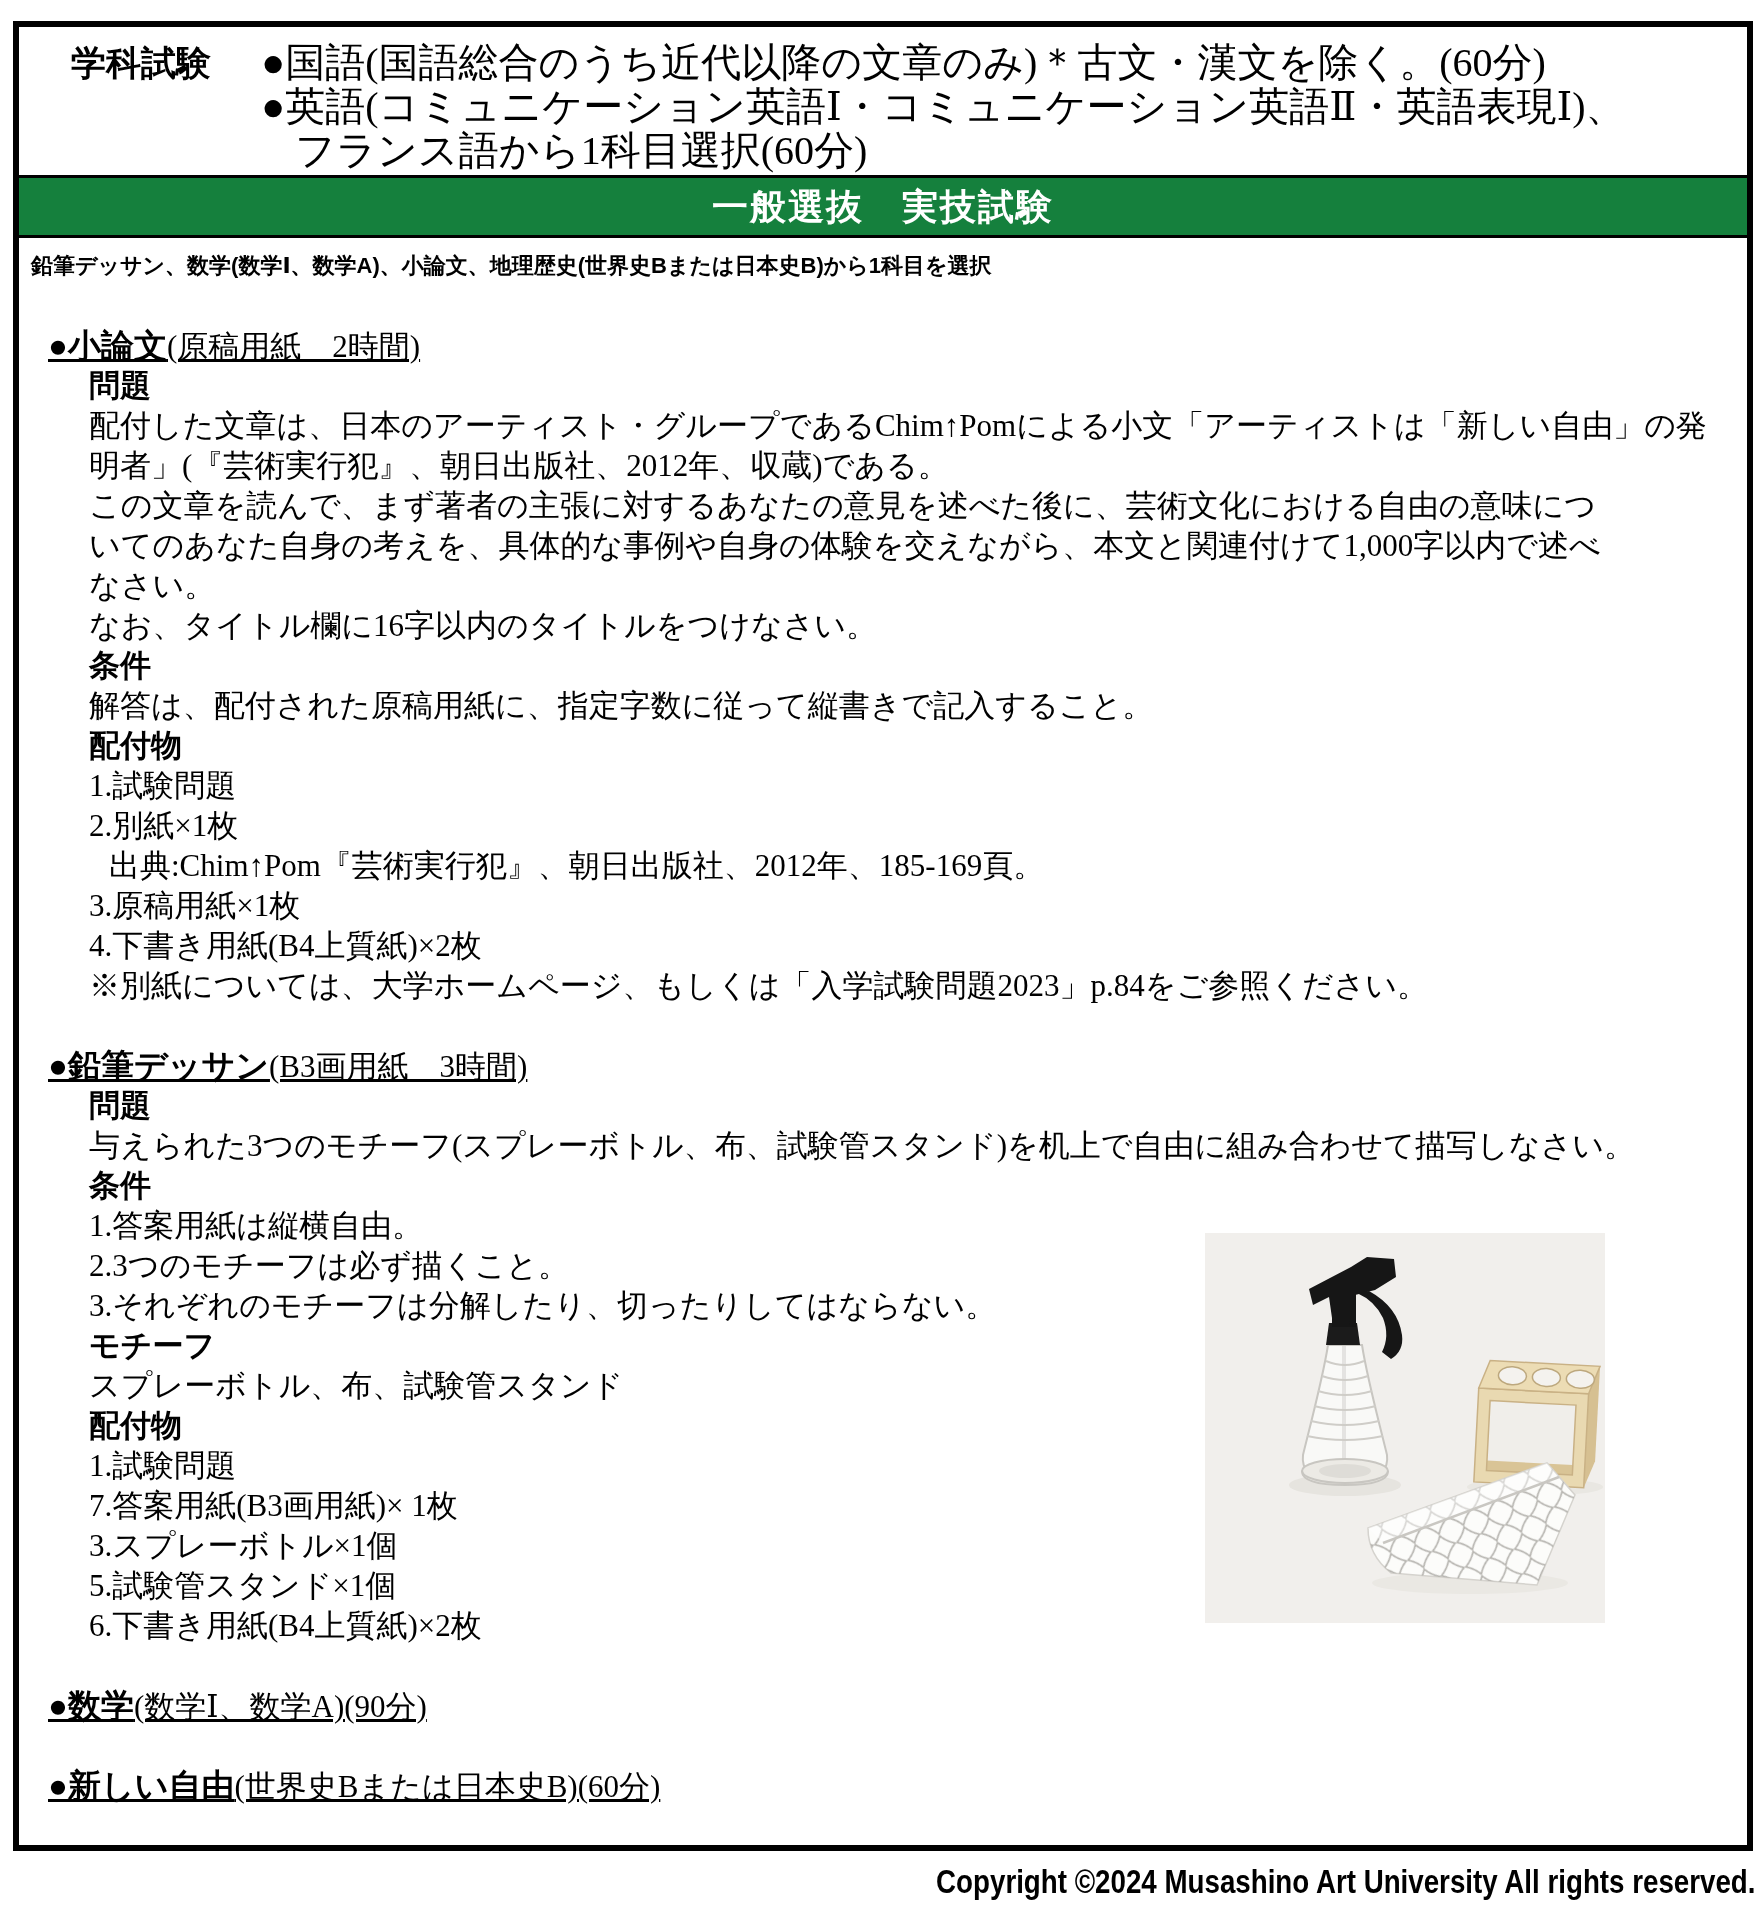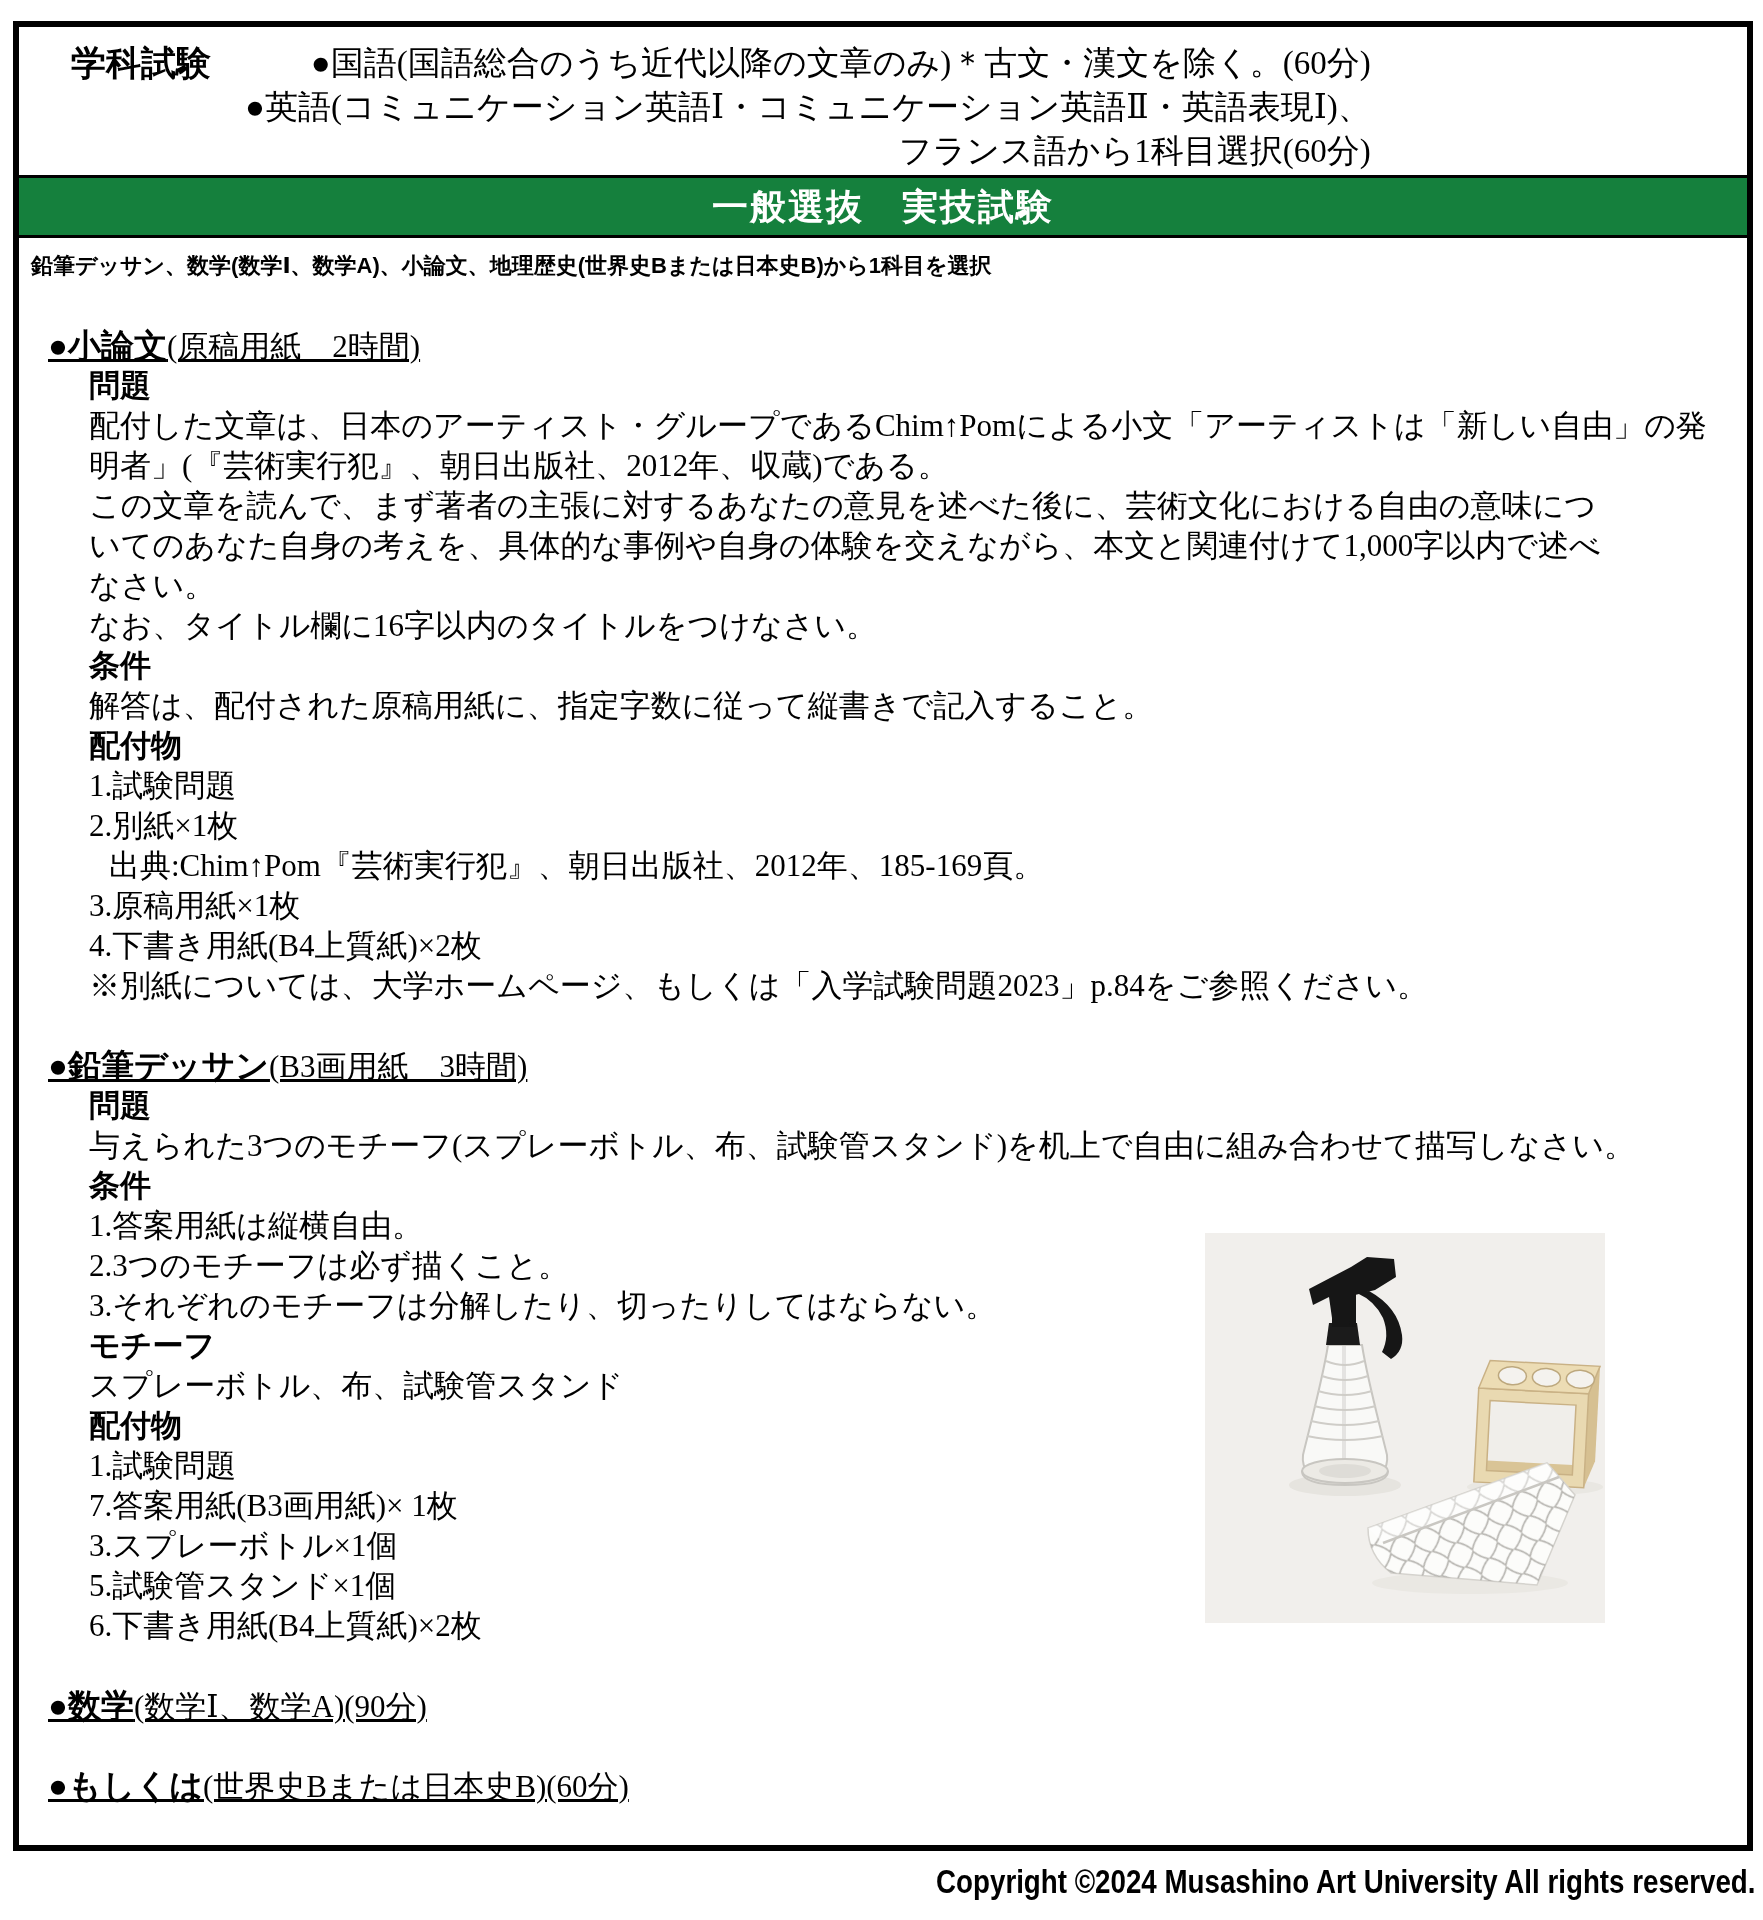--- a/index.html
+++ b/index.html
@@ -18,21 +18,21 @@
     border:6px solid #000;
     background:#fff;
     overflow:hidden;
   }
   .gothic{font-family:"Liberation Sans","DejaVu Sans",sans-serif;font-weight:bold;}
   .serif{font-family:"Liberation Serif","DejaVu Serif",serif;}
 
   
   .row-academic{display:flex;height:148px;box-sizing:border-box;padding-top:14px;}
   .academic-label{margin-left:52px;width:150px;font-size:35px;line-height:44px;white-space:nowrap;}
-  .academic-lines{margin-left:24px;font-size:33px;text-align:right;}
+  .academic-lines{margin-left:40px;font-size:40px;}
   .aline{line-height:44px;white-space:nowrap;}
   .aline.indent{padding-left:34px;}
 
   
   .banner{
     height:57px;line-height:57px;
     border-top:3px solid #000;border-bottom:3px solid #000;
     background:#15803d;color:#ffffff;
     text-align:center;font-size:36px;letter-spacing:2px;
     white-space:nowrap;
@@ -115,21 +115,21 @@
       <div class="line body">1.試験問題</div>
       <div class="line body">7.答案用紙(B3画用紙)× 1枚</div>
       <div class="line body">3.スプレーボトル×1個</div>
       <div class="line body">5.試験管スタンド×1個</div>
       <div class="line body">6.下書き用紙(B4上質紙)×2枚</div>
       <div class="line blank"></div>
 
       <div class="line h-bullet"><span class="gothic hb">●数学</span><span class="serif hr">(数学Ⅰ、数学A)(90分)</span></div>
       <div class="line blank"></div>
 
-      <div class="line h-bullet"><span class="gothic hb">●もしくは</span><span class="serif hr">(世界史Bまたは日本史B)(60分)</span></div>
+      <div class="line h-bullet"><span class="gothic hb">●新しい自由</span><span class="serif hr">(世界史Bまたは日本史B)(60分)</span></div>
     </div>
   </div>
 
   <svg class="photo" viewBox="0 0 400 390" xmlns="http://www.w3.org/2000/svg" role="img">
     <defs>
       <pattern id="clothpat" width="26" height="26" patternUnits="userSpaceOnUse" patternTransform="rotate(-20)">
         <path d="M13 1 Q17.5 8.5 25 13 Q17.5 17.5 13 25 Q8.5 17.5 1 13 Q8.5 8.5 13 1 Z" fill="none" stroke="#b0aea9" stroke-width="1.6"></path>
       </pattern>
     </defs>
 

